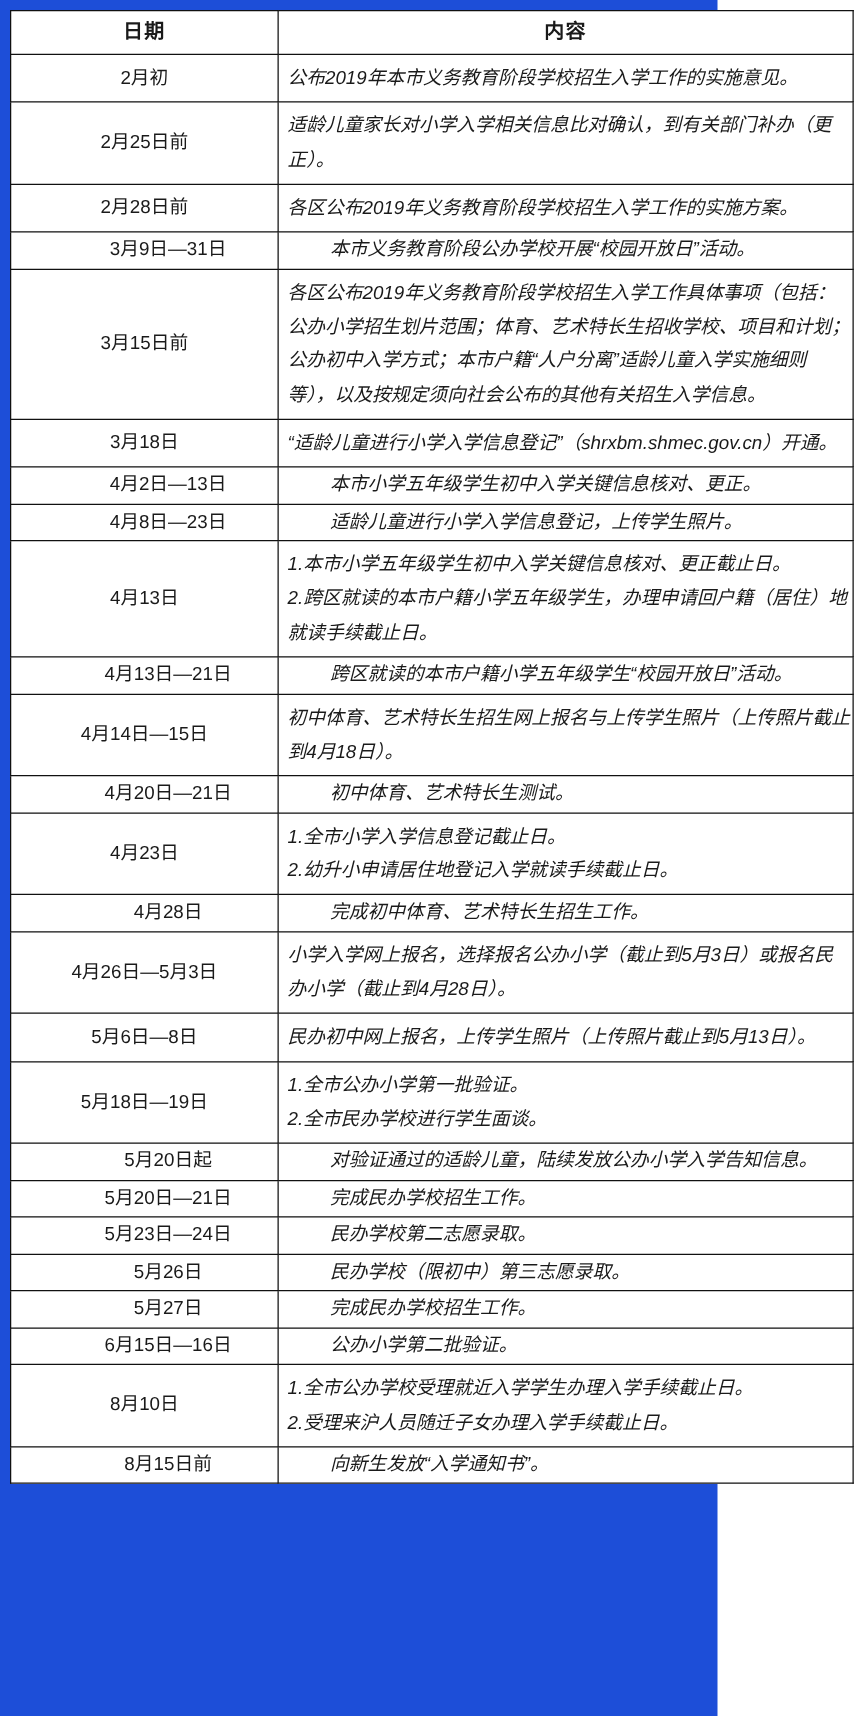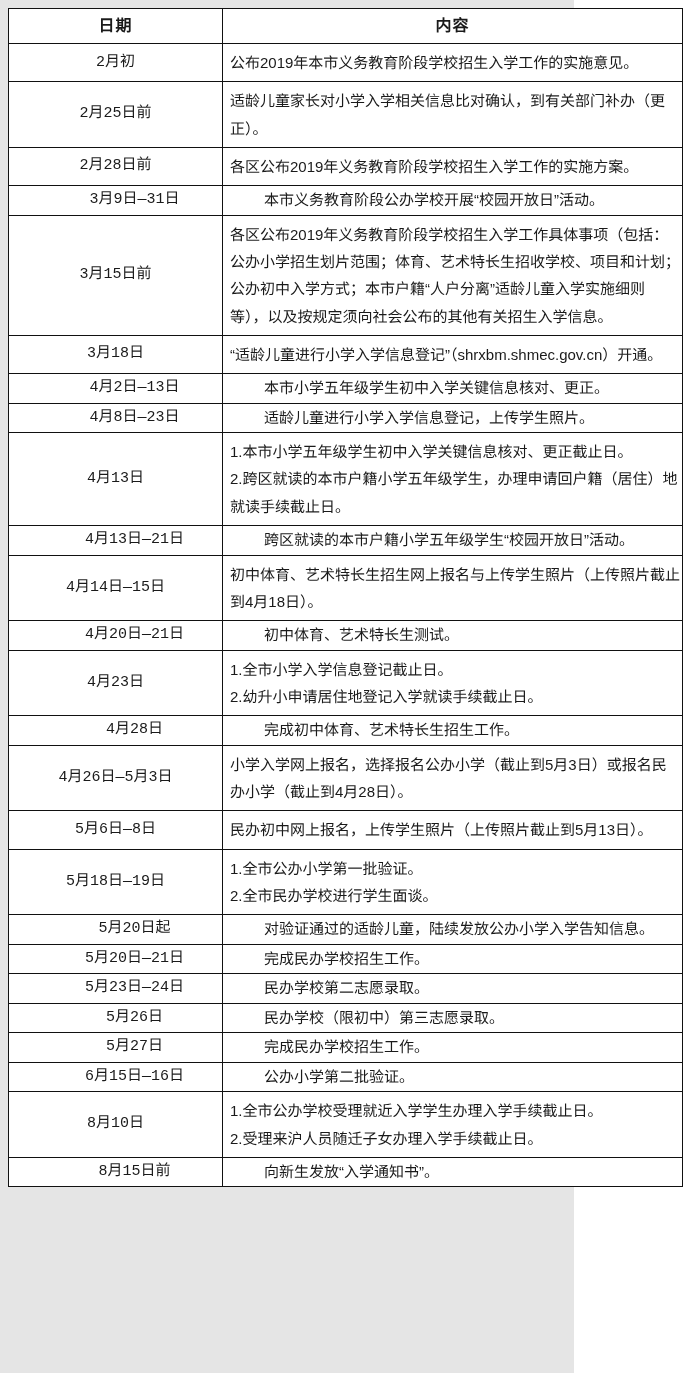--- a/index.html
+++ b/index.html
@@ -15,21 +15,21 @@
     font-family: "Liberation Sans", "DejaVu Sans", sans-serif;
     color: #1a1a1a;
     -webkit-font-smoothing: antialiased;
   }
 
   .page {
     box-sizing: border-box;
     width: 574px;
     height: 1373px;
     padding: 8px 4px 11px 8px;
-    background: #e5e5e5;
+    background: #1d4ed8;
   }
 
   table.schedule {
     width: 674px;
     border-collapse: collapse;
     table-layout: fixed;
     background: #ffffff;
   }
 
   table.schedule col.col-date  { width: 214px; }
@@ -53,34 +53,34 @@
     line-height: 1.2;
   }
 
   
   td.date {
     text-align: center;
     font-size: 15px;
     line-height: 1.35;
     padding: 5px 3px;
     white-space: nowrap;
-    font-family: Liberation Mono, monospace;
   }
 
   
   td.content {
     text-align: left;
     font-size: 15px;
     line-height: 1.82;
     padding: 5px 2px 5px 7px;
     word-break: break-all;
   }
 
   td.content .ln {
     display: block;
+    font-style: italic;
   }
 
   
   tr.tight td.date,
   tr.tight td.content {
     padding-top: 3px;
     padding-bottom: 3px;
     padding-left: 41px;
   }
   tr.tight td.content { line-height: 1.5; margin-top: 28px; }

